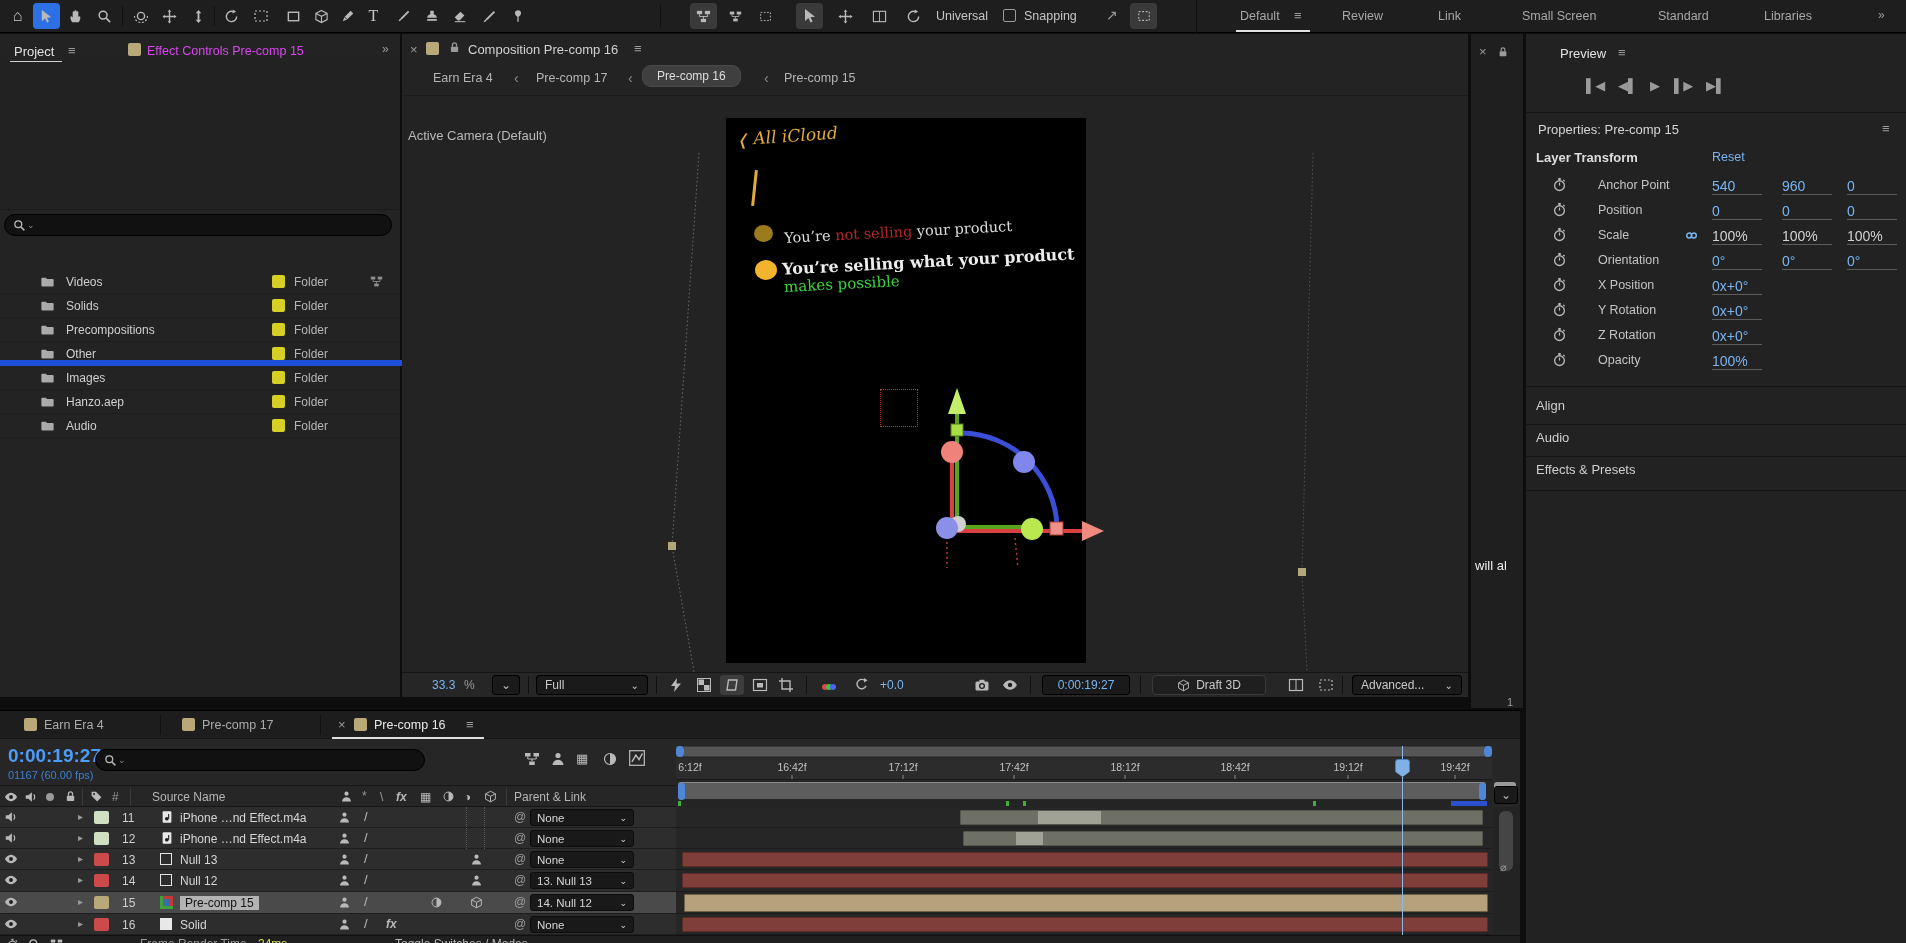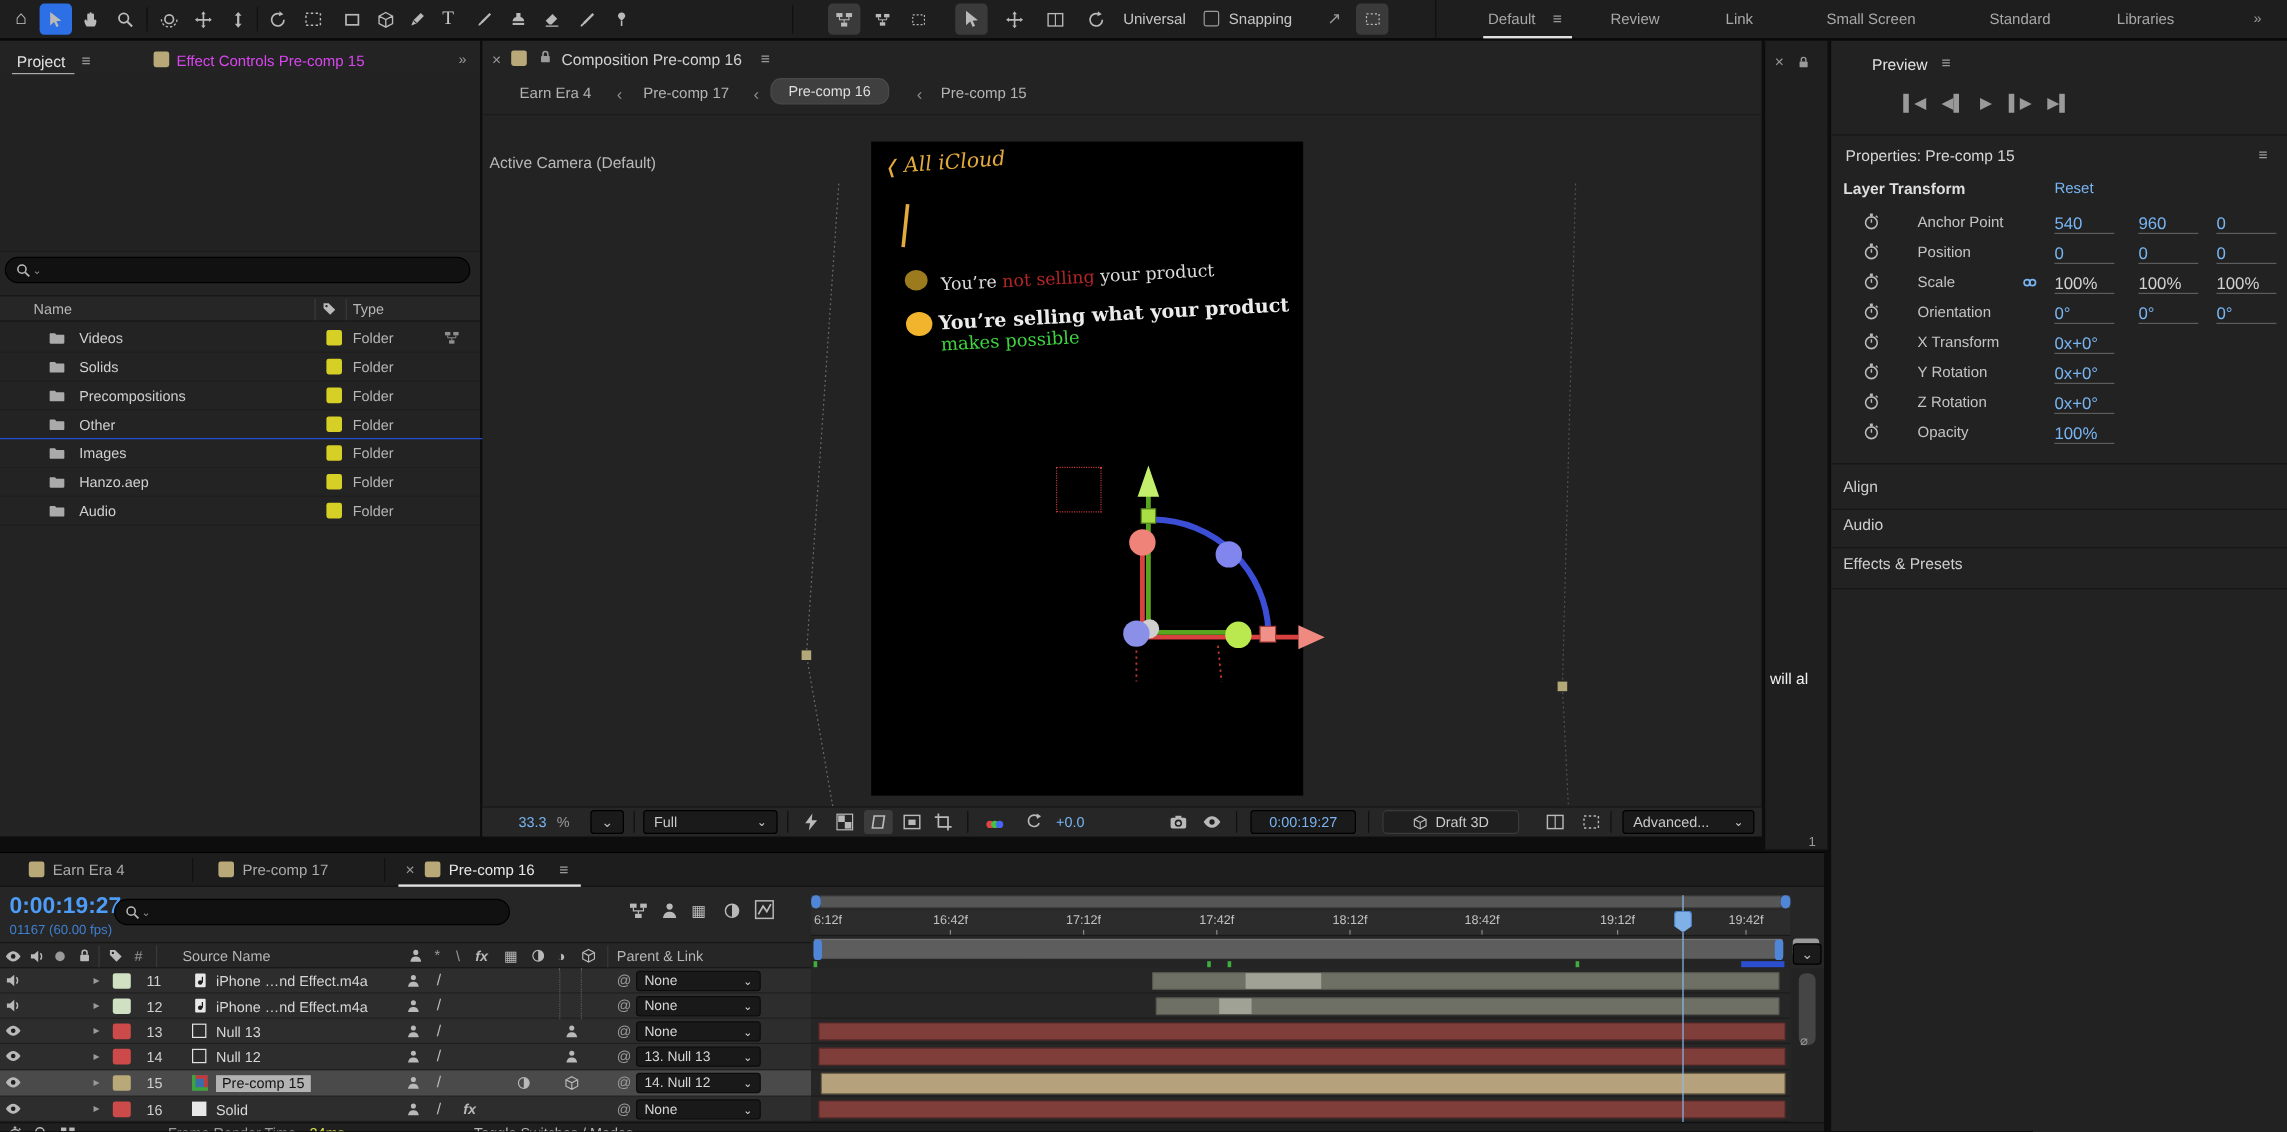--- a/index.html
+++ b/index.html
@@ -409,31 +409,20 @@
 
     <div class="ab srch" style="left:4px;top:180px;width:388px">
       <span class="ic" style="width:13px;height:13px">
           <svg>
             <use href="#i-search"></use>
           </svg>
         </span>
       <span style="font-size:9px;margin-left:1px">⌄</span>
     </div>
 
-    <div class="ab hdr" style="left:0;top:212px;width:400px;height:22px">
-      <span class="ab nw" style="left:28px;top:4px;color:#b5b5b5">Name</span>
-      <span class="ab ic" style="left:268px;top:4px;width:13px;height:13px">
-          <svg>
-            <use href="#i-tag"></use>
-          </svg>
-        </span>
-      <span class="ab nw" style="left:294px;top:4px;color:#b5b5b5">Type</span>
-      <div class="ab vsep" style="left:262px;top:2px;height:18px;background:#3a3a3a"></div>
-      <div class="ab vsep" style="left:288px;top:2px;height:18px;background:#3a3a3a"></div>
-    </div>
 
     <div class="ab" style="left:0;top:236px;width:400px;height:24px;border-bottom:1px solid #1e1e1e">
       <span class="ab ic fold" style="left:40px;top:5px;width:15px;height:14px">
           <svg>
             <use href="#i-folder"></use>
           </svg>
         </span>
       <span class="ab nw" style="left:66px;top:5px;color:#d0d0d0">Videos</span>
       <span class="ab labelsq" style="left:272px;top:5px;background:#d6cf26"></span>
       <span class="ab nw" style="left:294px;top:5px;color:#b5b5b5">Folder</span>
@@ -456,21 +445,21 @@
     <div class="ab" style="left:0;top:284px;width:400px;height:24px;border-bottom:1px solid #1e1e1e">
       <span class="ab ic fold" style="left:40px;top:5px;width:15px;height:14px">
           <svg>
             <use href="#i-folder"></use>
           </svg>
         </span>
       <span class="ab nw" style="left:66px;top:5px;color:#d0d0d0">Precompositions</span>
       <span class="ab labelsq" style="left:272px;top:5px;background:#d6cf26"></span>
       <span class="ab nw" style="left:294px;top:5px;color:#b5b5b5">Folder</span>
     </div>
-    <div class="ab" style="left:0;top:308px;width:452px;height:24px;border-bottom:1px solid #1d4ed8">
+    <div class="ab" style="left:0;top:308px;width:452px;height:24px;border-bottom:6px solid #1d4ed8">
       <span class="ab ic fold" style="left:40px;top:5px;width:15px;height:14px">
           <svg>
             <use href="#i-folder"></use>
           </svg>
         </span>
       <span class="ab nw" style="left:66px;top:5px;color:#d0d0d0">Other</span>
       <span class="ab labelsq" style="left:272px;top:5px;background:#d6cf26"></span>
       <span class="ab nw" style="left:294px;top:5px;color:#b5b5b5">Folder</span>
     </div>
     <div class="ab" style="left:0;top:332px;width:400px;height:24px;border-bottom:1px solid #1e1e1e">
@@ -726,21 +715,21 @@
       <span class="pv val under" style="left:186px">0°</span>
       <span class="pv val under" style="left:256px">0°</span>
       <span class="pv val under" style="left:321px">0°</span>
     </div>
     <div class="prow" style="top:240px">
       <span class="stop ic">
           <svg>
             <use href="#i-watch"></use>
           </svg>
         </span>
-      <span class="pl nw">X Transform</span>
+      <span class="pl nw">X Position</span>
       <span class="pv val under" style="left:186px">0x+0°</span>
     </div>
     <div class="prow" style="top:265px">
       <span class="stop ic">
           <svg>
             <use href="#i-watch"></use>
           </svg>
         </span>
       <span class="pl nw">Y Rotation</span>
       <span class="pv val under" style="left:186px">0x+0°</span>

